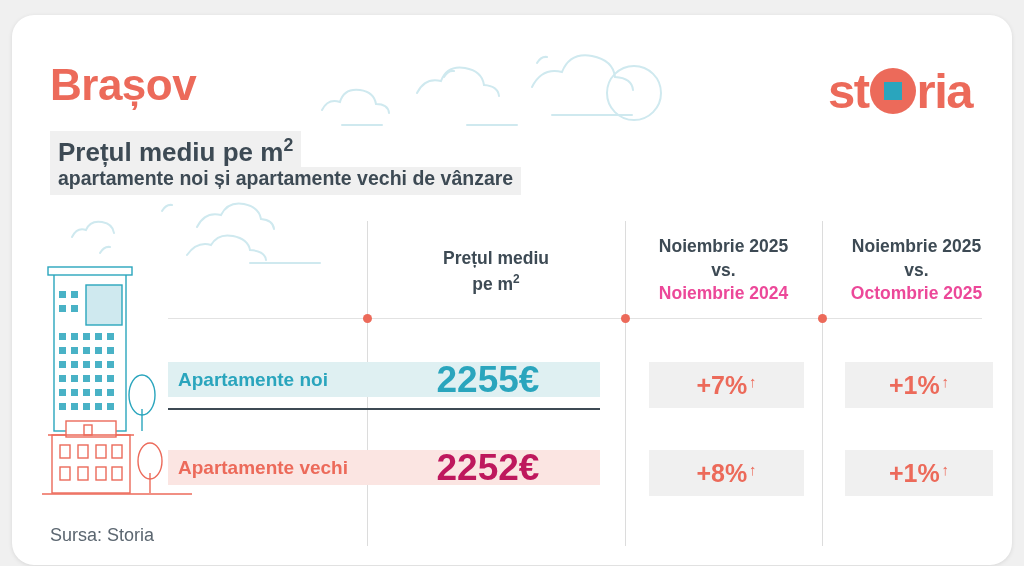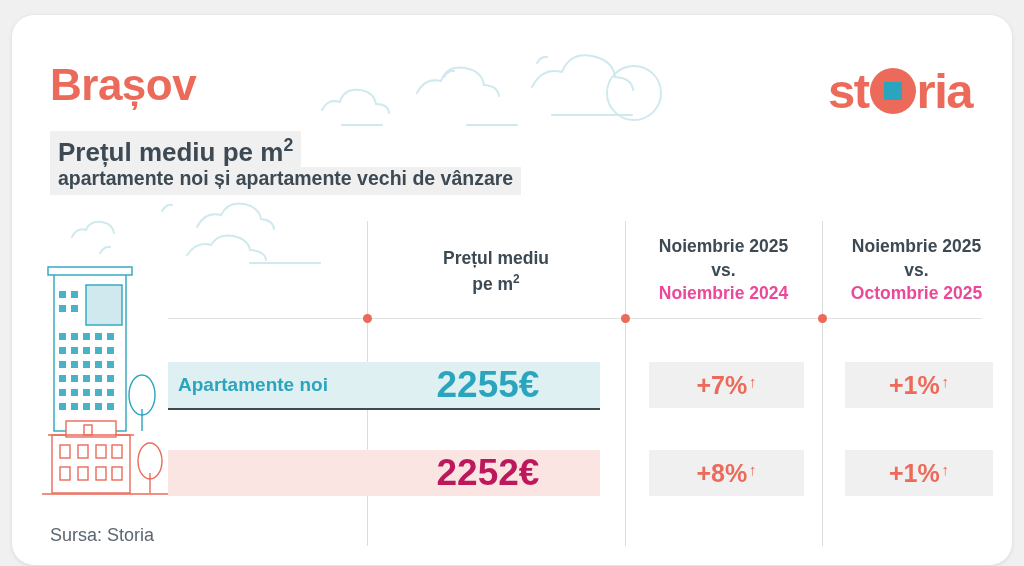--- a/index.html
+++ b/index.html
@@ -145,21 +145,21 @@
   }
   .dot.d1 { left: 351px; }
   .dot.d2 { left: 609px; }
   .dot.d3 { left: 806px; }
 
   
   .rowband {
     position: absolute;
     left: 156px;
     width: 432px;
-    height: 46px;
+    height: 35px;
     display: flex;
     align-items: center;
   }
   .rowband.new { top: 347px; background: #dff0f2; }
   .rowband.old { top: 435px; background: #fbe5e2; }
 
   .row-label {
     font-size: 19px;
     font-weight: bold;
     padding-left: 10px;
@@ -366,20 +366,21 @@
     <div class="pill yoy r1">
       <span>+7%</span>
         <span class="arrow">↑</span>
     </div>
     <div class="pill mom r1">
       <span>+1%</span>
         <span class="arrow">↑</span>
     </div>
 
     <div class="rowband old">
+      <span class="row-label">Apartamente vechi</span>
       <span class="row-price">2252€</span>
     </div>
 
     <div class="pill yoy r2">
       <span>+8%</span>
         <span class="arrow">↑</span>
     </div>
     <div class="pill mom r2">
       <span>+1%</span>
         <span class="arrow">↑</span>

